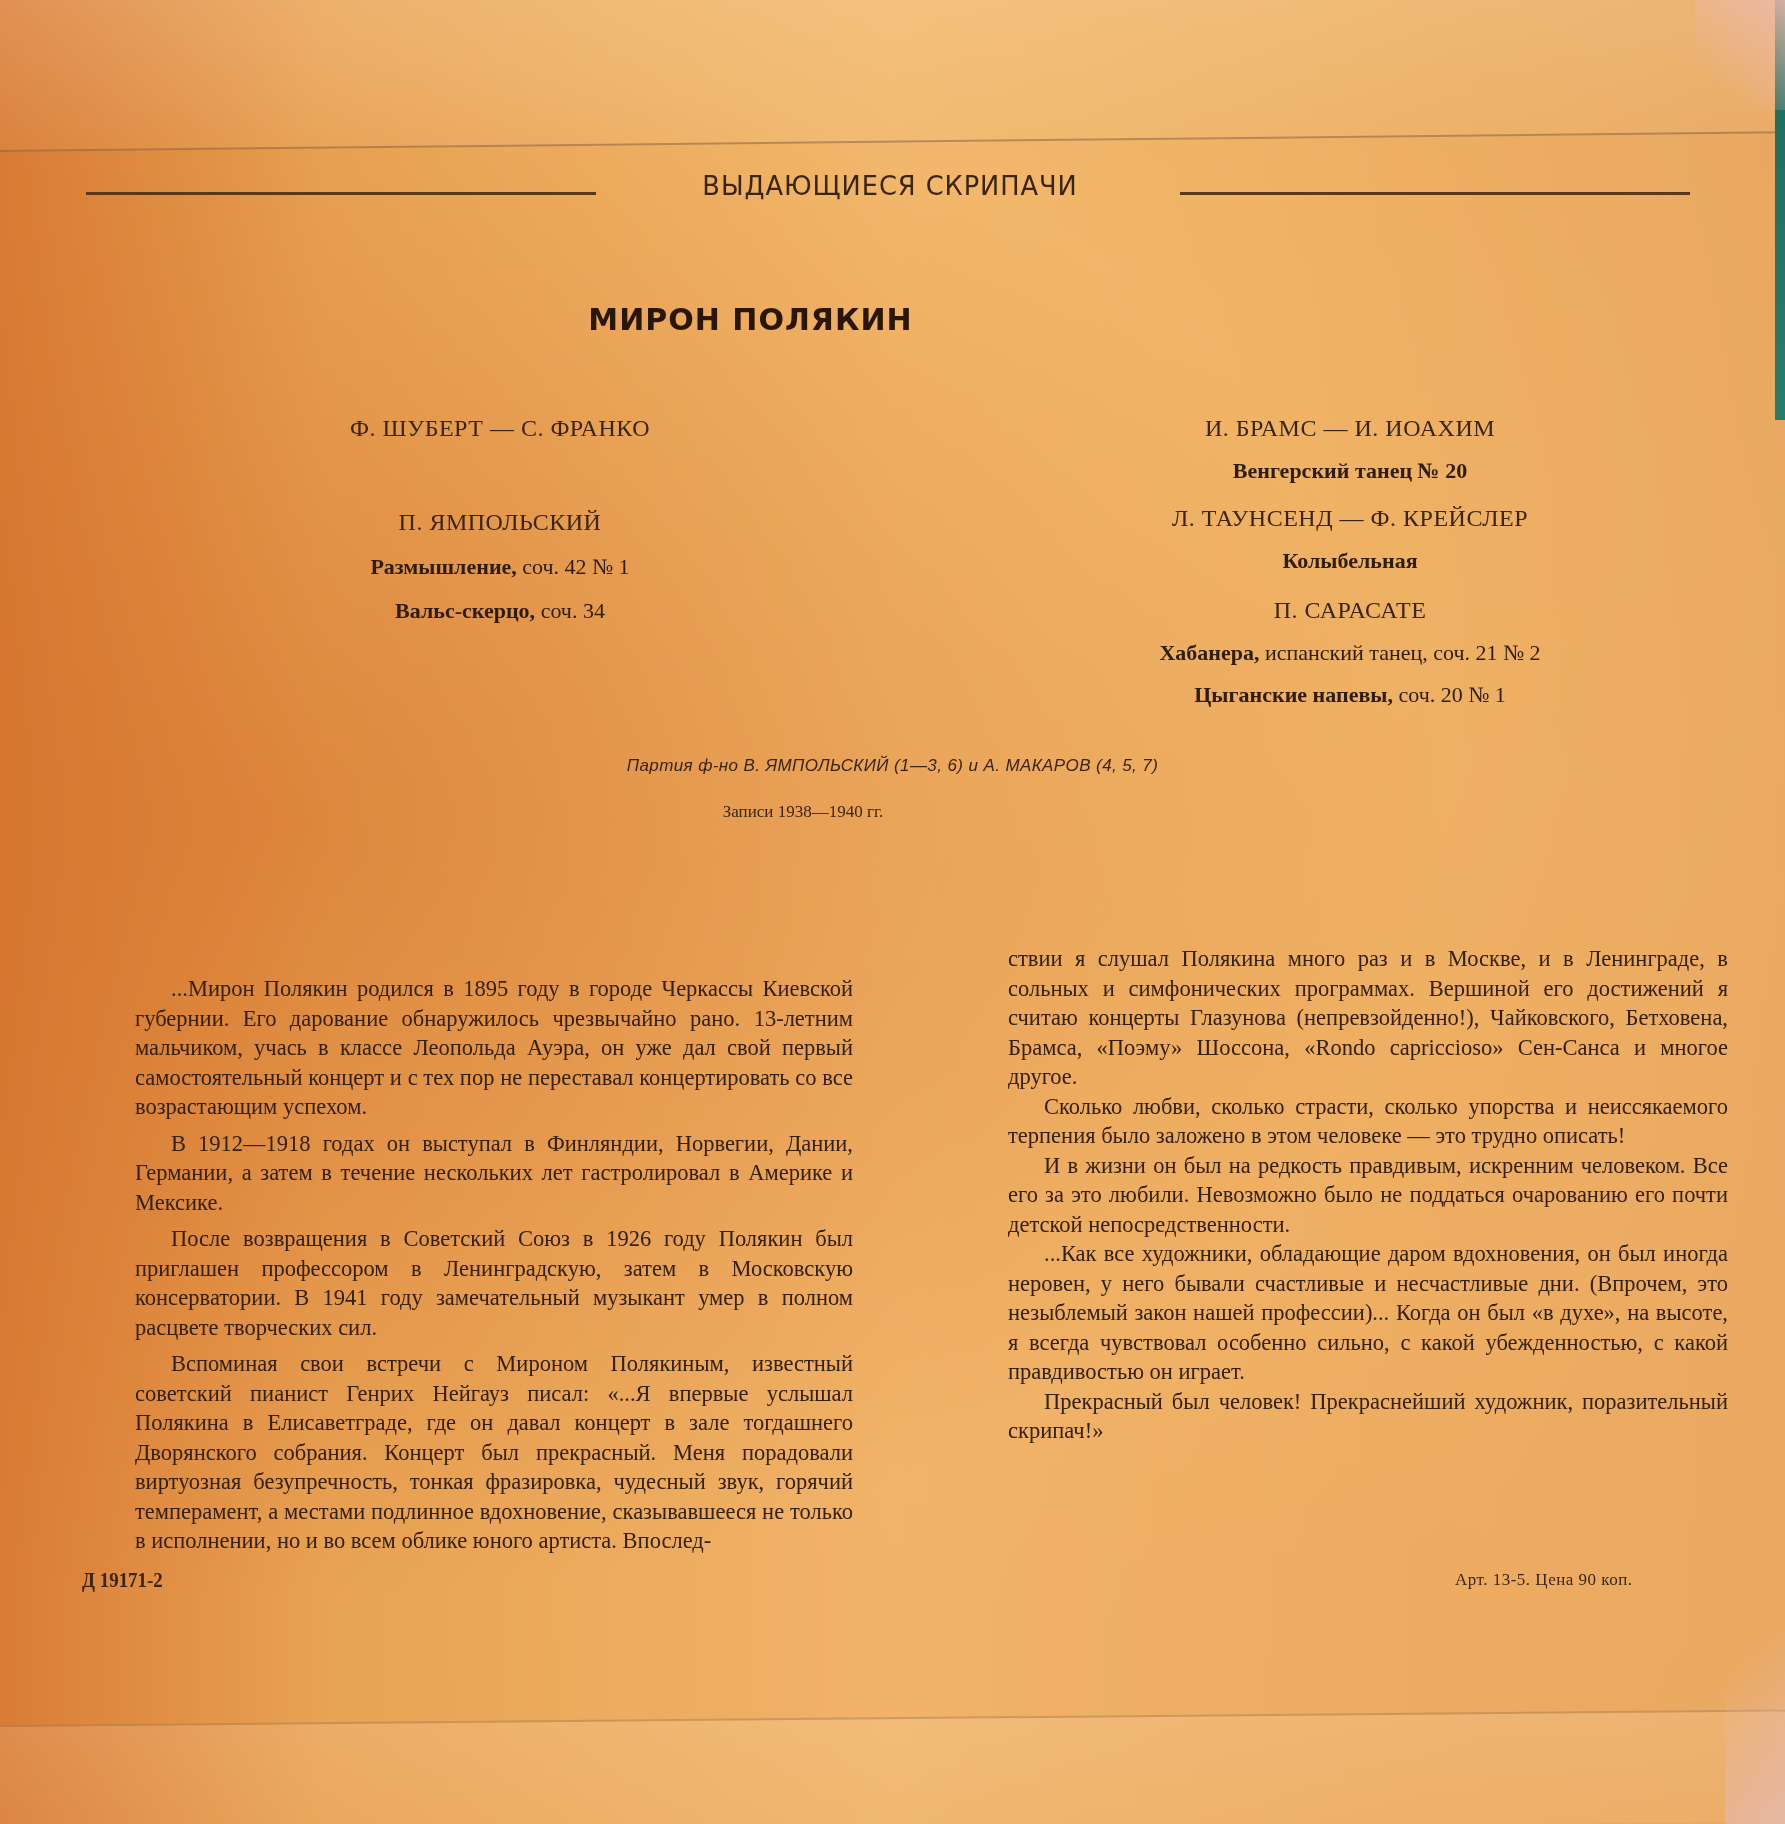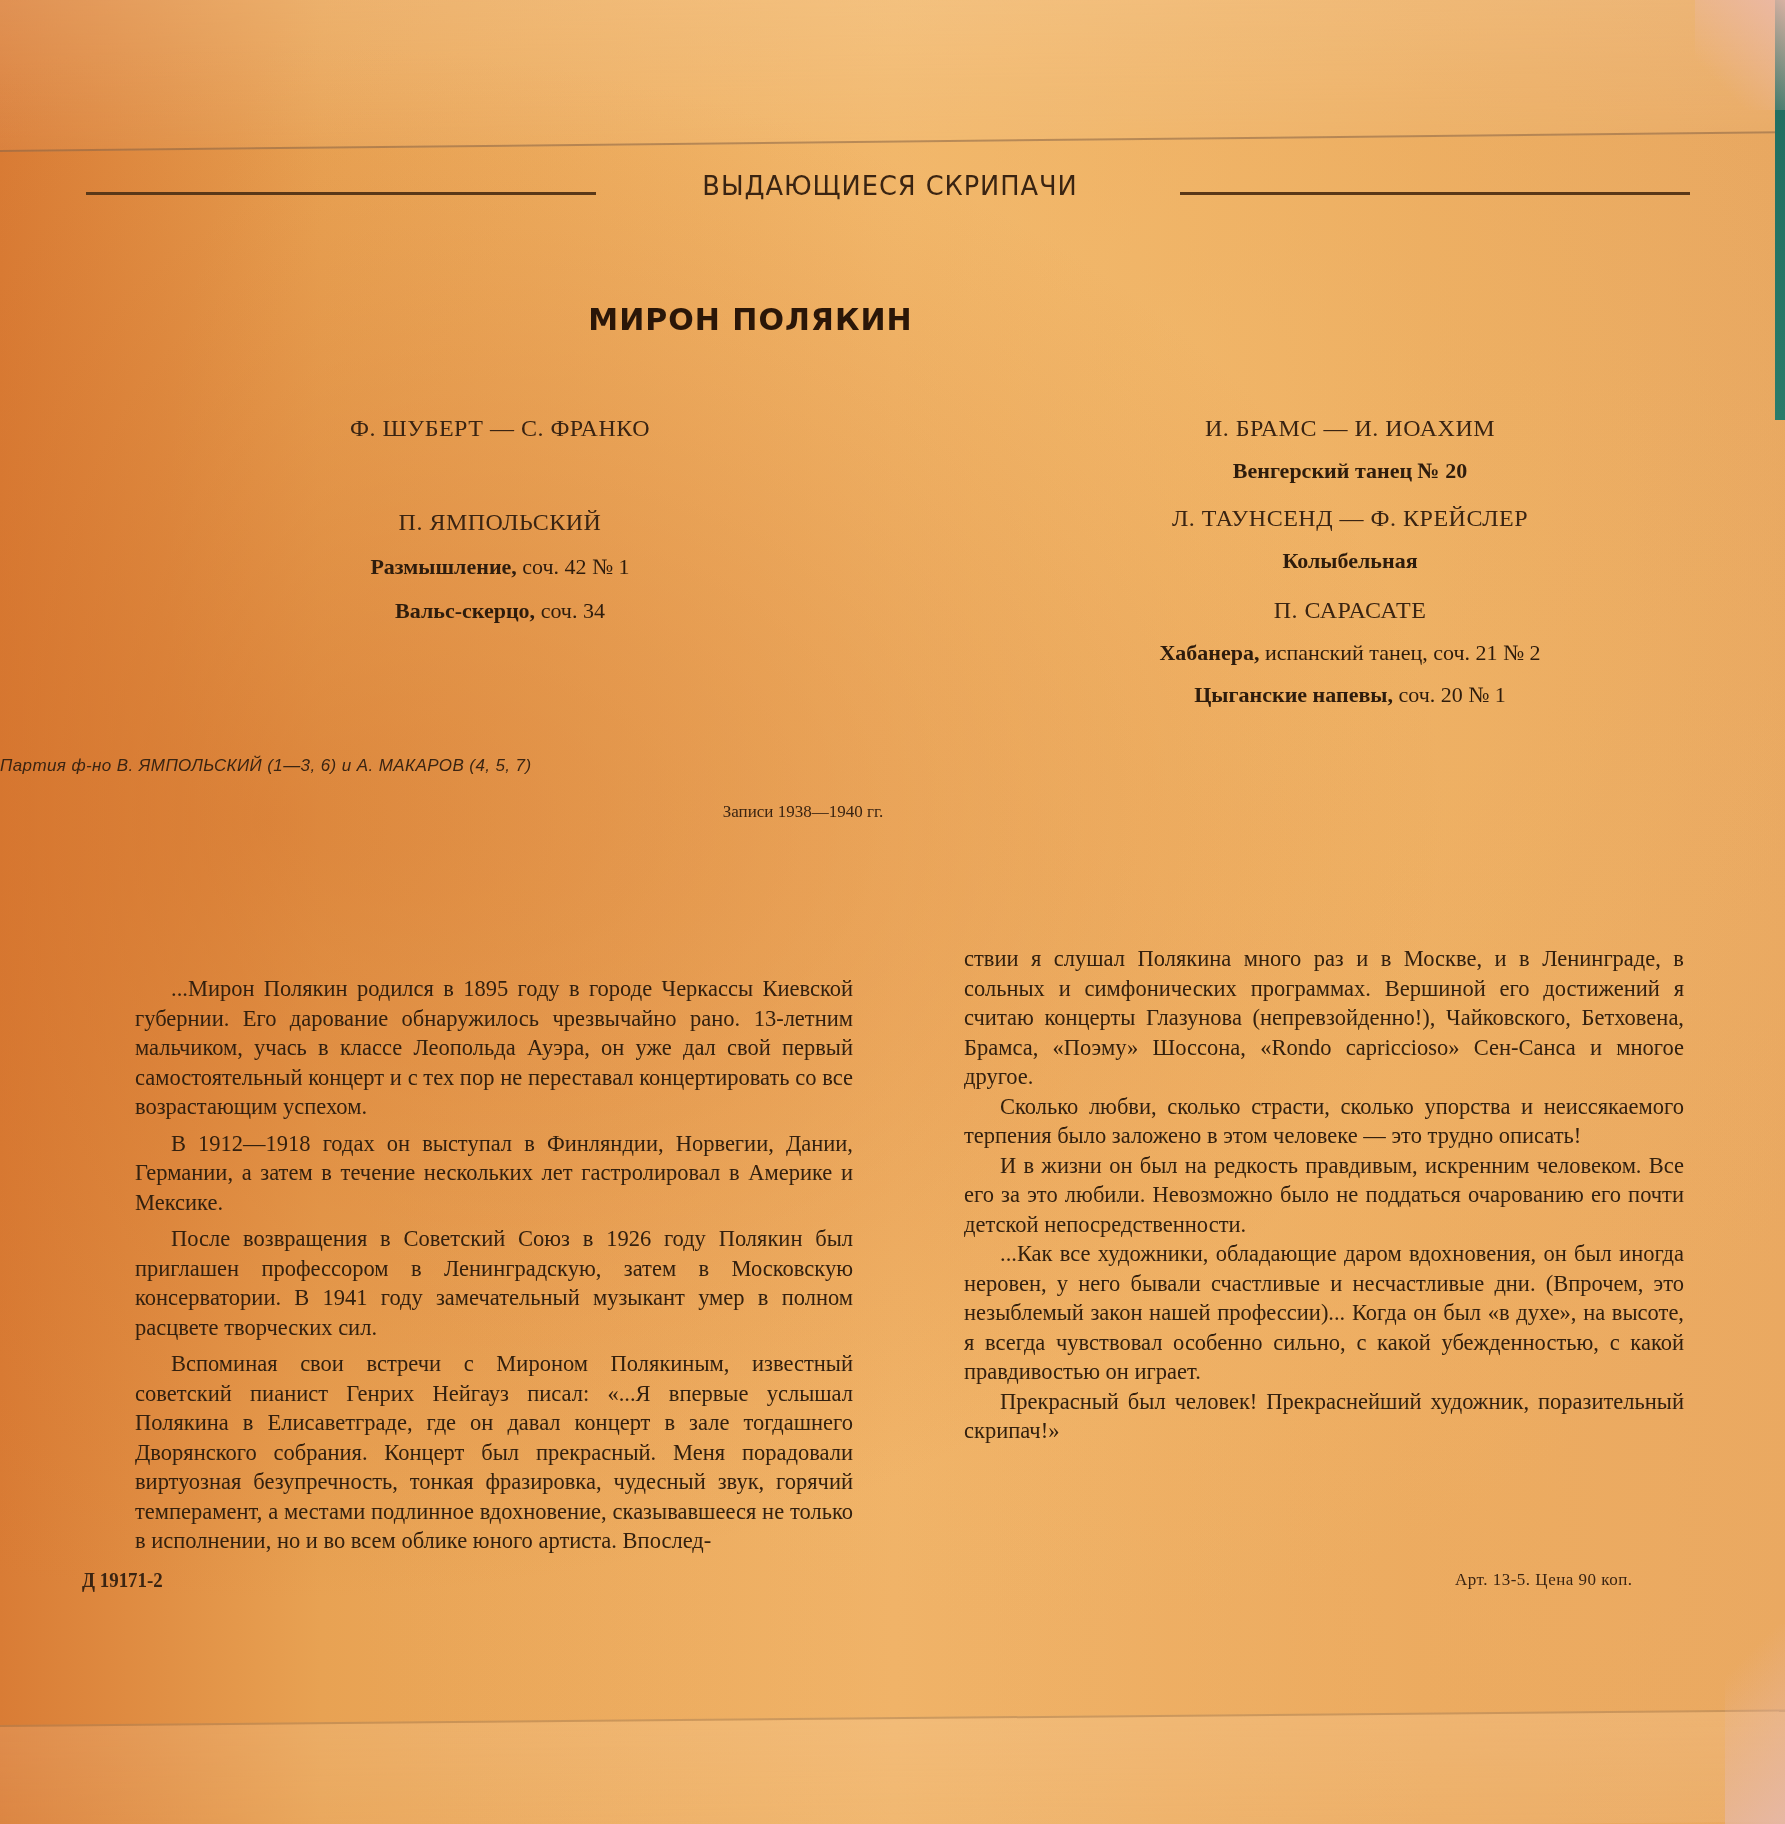--- a/index.html
+++ b/index.html
@@ -66,35 +66,35 @@
   .tracks-col.right { left: 1050px; width: 600px; }
   .composer {
     font-size: 24px; letter-spacing: 0.5px; color: #3a2412; line-height: 32px;
   }
   .work {
     font-size: 22px; line-height: 30px; color: #2e1c0c;
   }
   .work b { font-weight: bold; }
 
   .pianists {
-    position: absolute; left: 0; top: 756px; width: 1785px; text-align: left;
+    position: absolute; left: 0; top: 756px; width: 1785px; text-align: center;
     font-family: "Liberation Sans", sans-serif; font-style: italic; font-size: 17px;
     color: #3a2412; letter-spacing: 0.4px;
   }
   .recorded {
     position: absolute; left: 0; top: 802px; width: 1606px; text-align: center;
     font-size: 17px; color: #3a2412;
   }
 
   .body-col {
     position: absolute; top: 974px; width: 718px;
     font-size: 22.5px; line-height: 29.5px; text-align: justify; color: #33200e;
   }
   .body-col.left { left: 135px; }
-  .body-col.right { left: 964px; top: 944px; width: 720px; }
+  .body-col.right { left: 1008px; top: 944px; width: 720px; }
   .body-col p { margin: 0 0 7px 0; text-indent: 36px; }
   .body-col p.noindent { text-indent: 0; }
   .body-col.right p { margin: 0; }
 
   .catalog {
     position: absolute; left: 82px; top: 1568px; font-size: 21px; font-weight: bold;
     color: #3a2412; transform: scaleX(0.9); transform-origin: left center;
   }
   .price {
     position: absolute; left: 1455px; top: 1570px; font-size: 17px; color: #3a2412;

